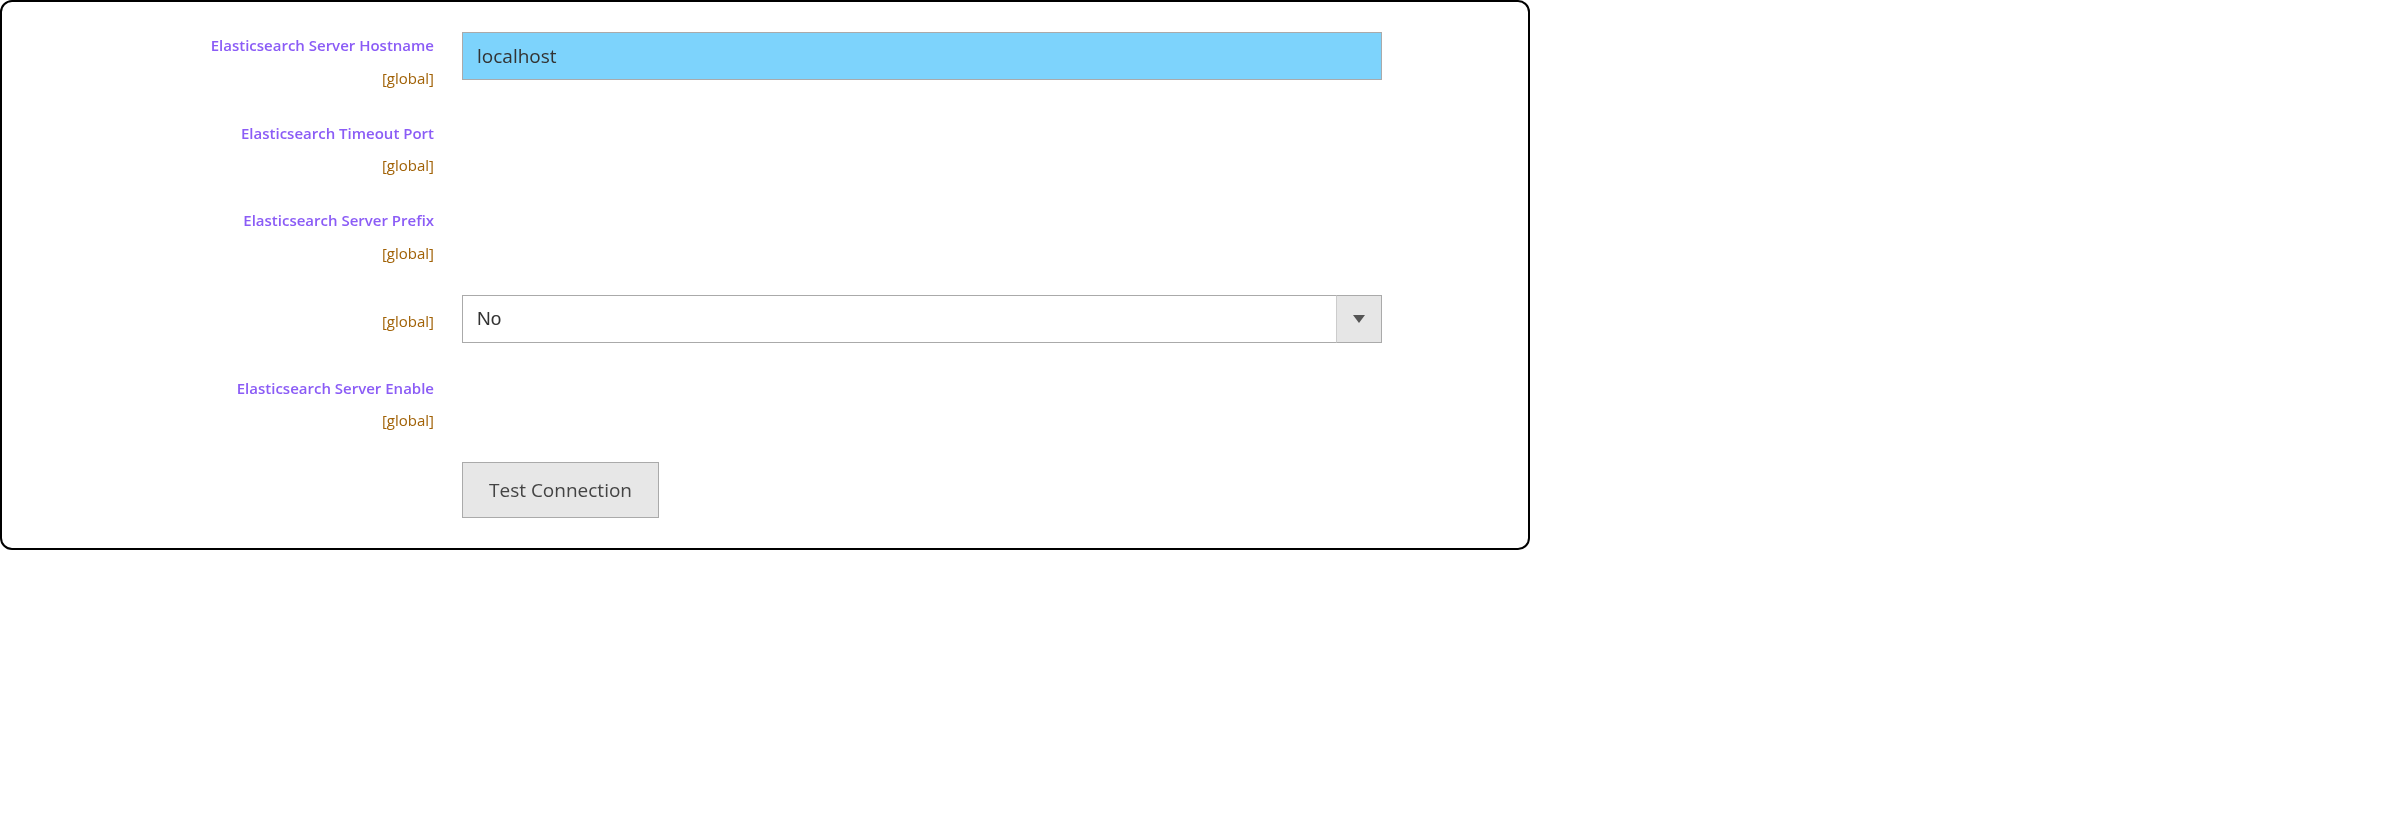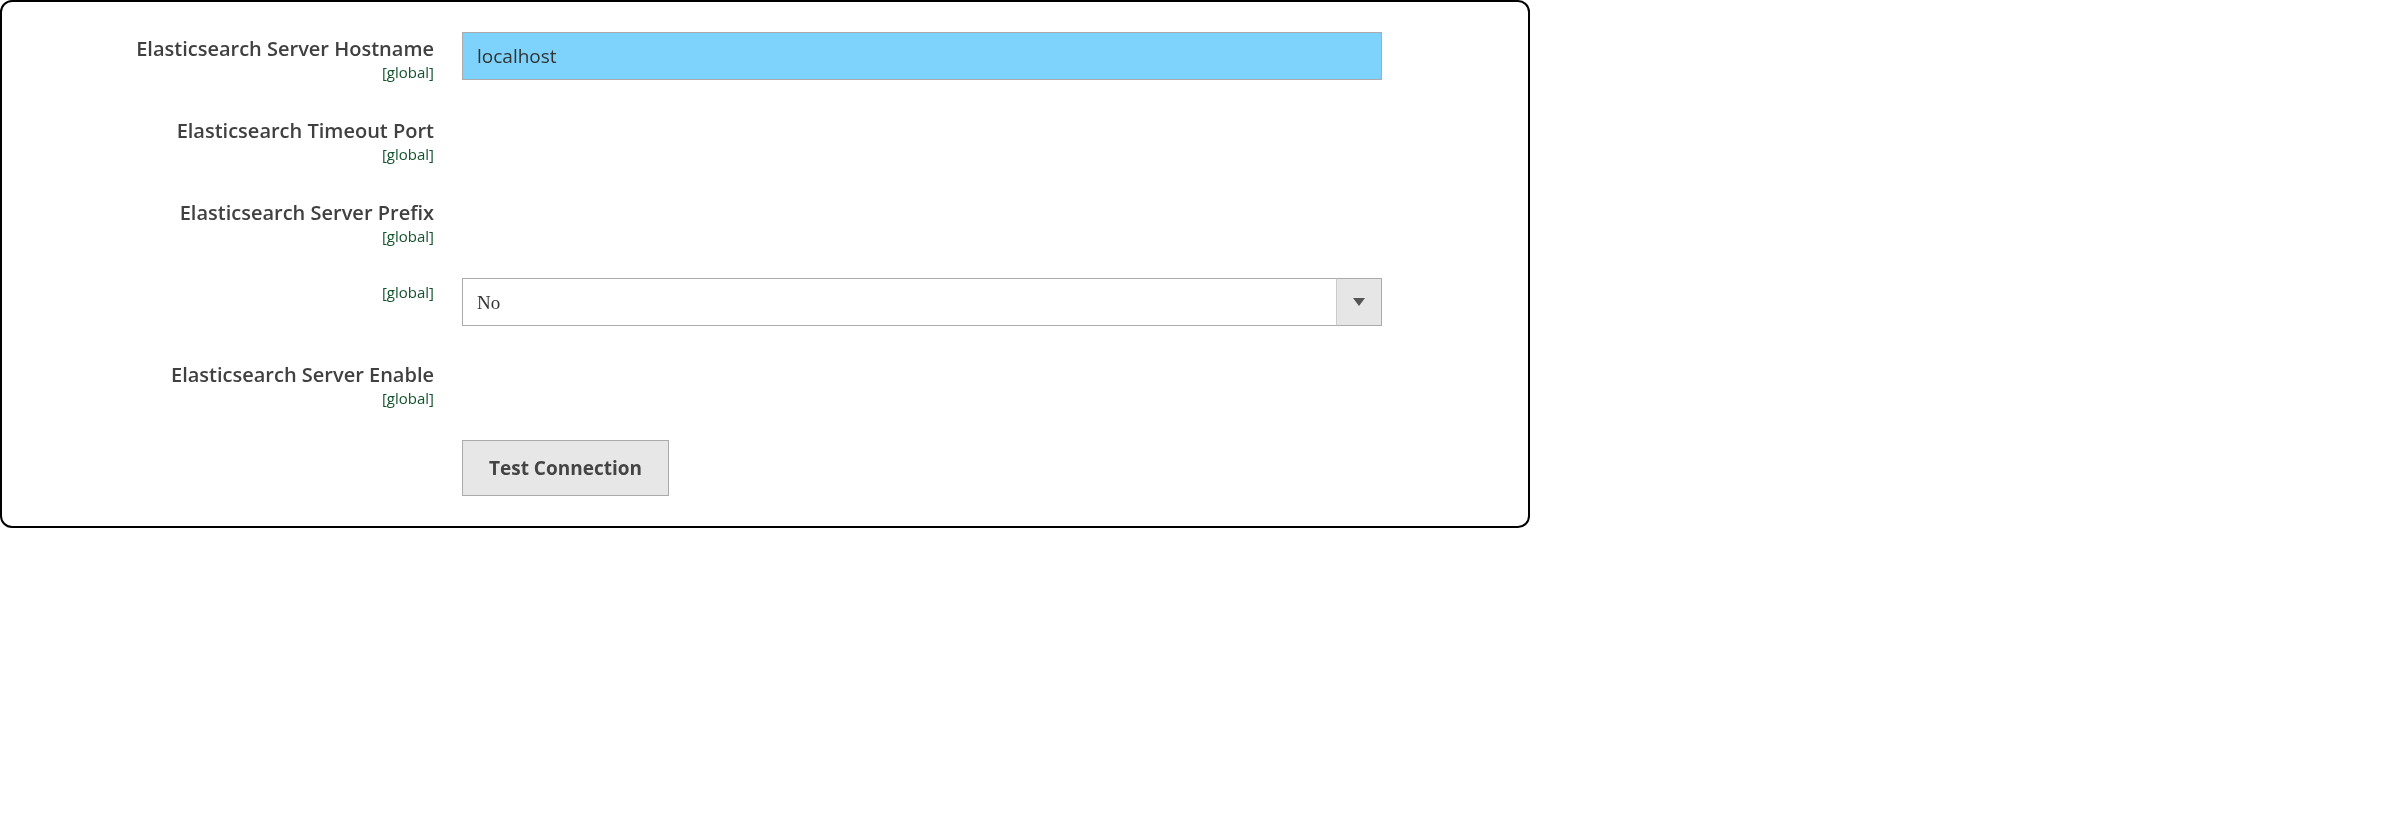--- a/index.html
+++ b/index.html
@@ -25,31 +25,31 @@
     .form-row:last-of-type {
       margin-bottom: 24px;
     }
     .label-cell {
       width: 430px;
       text-align: right;
       padding-right: 28px;
       padding-top: 4px;
     }
     .field-label {
-      font-size: 20px;
+      font-size: 15px;
       font-weight: 600;
-      color: #404040;
+      color: #8b5cf6;
       display: block;
       line-height: 1.3;
     }
     .scope-label {
       font-size: 15px;
-      color: #14532d;
+      color: #a16207;
       display: block;
-      margin-top: 0px;
+      margin-top: 12px;
     }
     .field-cell {
       flex: 0 0 920px;
     }
     .text-input {
       width: 100%;
       height: 48px;
       padding: 8px 14px;
       font-size: 19px;
       font-family: inherit;
@@ -60,21 +60,21 @@
     }
     .select-wrap {
       position: relative;
       width: 100%;
     }
     .select-input {
       width: 100%;
       height: 48px;
       padding: 8px 14px;
       font-size: 19px;
-      font-family: Liberation Serif, serif;
+      font-family: Liberation Sans, sans-serif;
       color: #333;
       border: 1px solid #aaa;
       background: #fff;
       appearance: none;
       -webkit-appearance: none;
       -moz-appearance: none;
       outline: none;
     }
     .select-caret {
       position: absolute;
@@ -98,21 +98,21 @@
       display: flex;
     }
     .button-row .label-cell {
       width: 430px;
     }
     .action-button {
       background: #e7e7e7;
       border: 1px solid #aaa;
       padding: 14px 26px;
       font-size: 19px;
-      font-weight: 700;
+      font-weight: 400;
       color: #444;
       font-family: inherit;
       cursor: pointer;
     }
   </style>
 </head>
 <body>
 
 <div class="panel">
 

